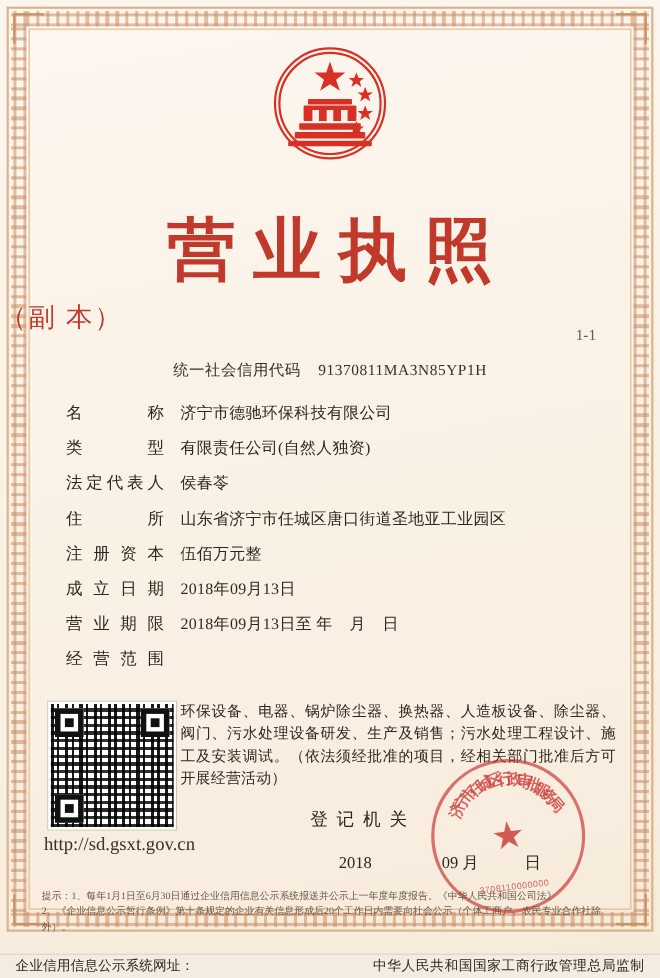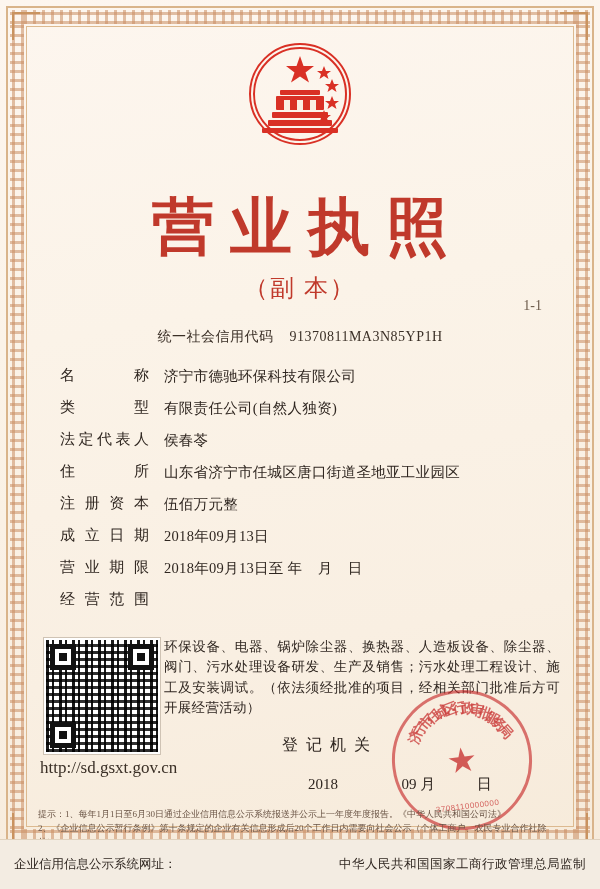--- a/index.html
+++ b/index.html
@@ -79,21 +79,21 @@
     font-family: "Liberation Serif", serif;
     font-size: 62px;
     font-weight: bold;
     letter-spacing: 16px;
     color: #c0392b;
     text-indent: 16px;
   }
   .subtitle {
     position: absolute;
     left: 0; right: 0; top: 272px;
-    text-align: center;
+    text-align: left;
     font-family: "Liberation Serif", serif;
     font-size: 24px;
     color: #c0392b;
     letter-spacing: 2px;
   }
   .serial {
     position: absolute;
     right: 58px; top: 298px;
     font-size: 14px;
     color: #6b5a4a;
@@ -261,21 +261,21 @@
     top: 808px;
     font-size: 9px;
     color: #6a5445;
     line-height: 1.55;
     font-family: "Liberation Serif", serif;
   }
   
   .bottom-bar {
     position: absolute;
     left: 0; right: 0; bottom: 0;
-    height: 50px;
+    height: 22px;
     background: #f3ece2;
     border-top: 1px solid #e0d2be;
     display: flex;
     align-items: center;
     justify-content: space-between;
     padding: 0 14px;
     box-sizing: border-box;
     font-size: 12.5px;
     color: #2f2620;
     font-family: "Liberation Serif", serif;

